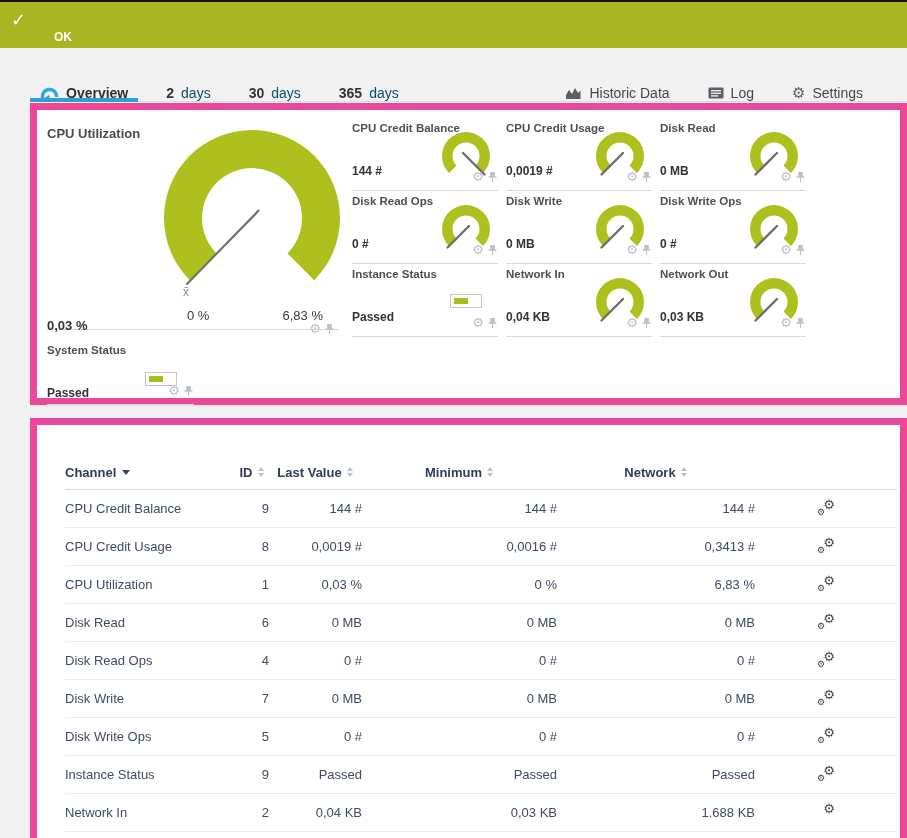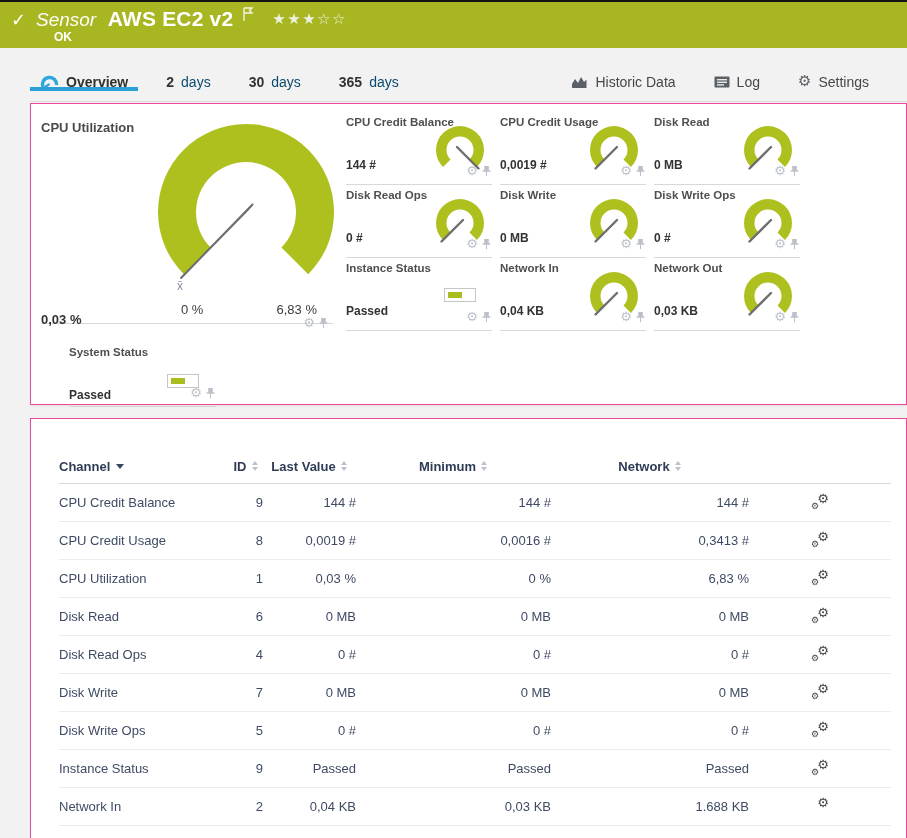--- a/index.html
+++ b/index.html
@@ -16,47 +16,47 @@
   .hdr-check { position:absolute; left:11px; top:7px; font-size:18px; font-weight:bold; color:#fff; }
   .hdr-line { position:absolute; left:36px; top:5px; white-space:nowrap; }
   .hdr-sensor { font-style:italic; font-size:19px; color:#fdfdf6; }
   .hdr-name { font-size:21px; font-weight:bold; color:#fff; margin-left:7px; letter-spacing:0.2px; }
   .hdr-flag { display:inline-block; margin-left:4px; vertical-align:top; }
   .hdr-stars { font-size:15px; letter-spacing:1.5px; color:#eef0df; margin-left:14px; vertical-align:2px; }
   .hdr-ok { position:absolute; left:54px; top:28px; font-size:12px; font-weight:bold; color:#fff; }
 
   
   .tabs { position:absolute; left:30px; top:62px; width:877px; height:40px;
-    display:flex; align-items:center; border-bottom:1px solid #dcdcdc; padding-right:10px; }
+    display:flex; align-items:flex-end; border-bottom:1px solid #dcdcdc; padding-right:16px; }
   .tab { display:flex; align-items:center; gap:7px; font-size:14px; color:#474747;
     padding:0 10px; margin-right:18px; cursor:pointer; position:relative; white-space:nowrap; }
   .tab .num { font-weight:bold; color:#333; }
   .tab .unit { color:#0c4a6e; }
   .tab.active { font-weight:bold; color:#303030; }
   .tab.active::after { content:""; position:absolute; left:0; right:0; bottom:-1px; height:4px; background:#2ba0d8; }
   .tab .ticon { display:inline-flex; }
   .spacer { flex:1; }
 
   
-  .panel { position:absolute; background:#fff; border:1px solid #ec4899; box-shadow:0 1px 2px rgba(0,0,0,0.07); }
+  .panel { position:absolute; background:#fff; border:7px solid #ec4899; box-shadow:0 1px 2px rgba(0,0,0,0.07); }
   .panel.gauges { left:30px; top:103px; width:877px; height:302px; }
   .panel.table  { left:30px; top:418px; width:877px; height:440px; }
 
   
   .big-tile { position:absolute; left:10px; top:14px; width:292px; height:206px; border-bottom:1px solid #d8d8d8; }
   .big-title { position:absolute; left:0; top:2px; font-size:13px; font-weight:bold; color:#4a4a4a; }
   .big-gauge { position:absolute; left:110px; top:2px; }
   .big-scale { position:absolute; left:110px; top:184px; width:190px; display:flex; justify-content:space-between; padding:0 24px 0 30px; font-size:13px; color:#3c3c3c; }
   .big-value { position:absolute; left:0; top:194px; font-size:13px; font-weight:bold; color:#333; }
   .mini-icons { position:absolute; display:flex; align-items:center; gap:3px; }
   .big-tile .mini-icons { right:4px; top:198px; }
   .gear-sm { font-family:"DejaVu Sans",sans-serif; font-size:13px; color:#bcc1c9; line-height:1; }
 
   
-  .sys-tile { position:absolute; left:10px; top:240px; width:147px; height:63px; border-bottom:1px solid #d8d8d8;margin-left:28px; }
+  .sys-tile { position:absolute; left:10px; top:232px; width:147px; height:63px; border-bottom:1px solid #d8d8d8; }
   .sys-tile .stile-title { position:absolute; left:0; top:2px; font-size:11.5px; font-weight:bold; color:#4f4f4f; }
   .sys-tile .toggle { position:absolute; left:92px; top:28px; }
   .sys-tile .stile-value { position:absolute; left:0; top:44px; font-size:12px; font-weight:bold; color:#333; }
   .sys-tile .mini-icons { right:2px; bottom:6px; }
 
   
   .grid { position:absolute; left:315px; top:8px; width:470px; height:220px;
     display:grid; grid-template-columns:146px 146px 146px; grid-auto-rows:73px; column-gap:8px; }
   .stile { position:relative; border-bottom:1px solid #d8d8d8; }
   .stile-title { position:absolute; left:0; top:4px; font-size:11.5px; font-weight:bold; color:#4f4f4f; white-space:nowrap; }
@@ -95,31 +95,20 @@
   .chgears .g2 { position:absolute; left:0; bottom:-2px; font-size:9px; font-family:"DejaVu Sans",sans-serif; }
 </style>
 </head>
 <body>
 
 <div class="edge-top"></div>
 <div class="edge-left"></div>
 
 <div class="hdr">
   <span class="hdr-check">✓</span>
-  <span class="hdr-line">
-    <span class="hdr-sensor">Sensor</span>
-    <span class="hdr-name">AWS EC2 v2</span>
-    <span class="hdr-flag">
-      <svg width="12" height="15" viewBox="0 0 12 15">
-          <path d="M2 1 h8 l-2.5 2.5 L10 6 H2" fill="none" stroke="#f2f3e4" stroke-width="1.4"></path>
-          <line x1="2" y1="1" x2="2" y2="14" stroke="#f2f3e4" stroke-width="1.4"></line>
-        </svg>
-    </span>
-    <span class="hdr-stars">★★★☆☆</span>
-  </span>
   <span class="hdr-ok">OK</span>
 </div>
 
 <div class="tabs">
   <div class="tab active">
     <span class="ticon">
       <svg width="19" height="15" viewBox="0 0 19 15">
           <path d="M3 13 A7 7 0 1 1 16.5 11" fill="none" stroke="#2fa7dc" stroke-width="3.4"></path>
           <line x1="9.5" y1="10" x2="4.5" y2="13.5" stroke="#2fa7dc" stroke-width="2.2"></line>
         </svg>

